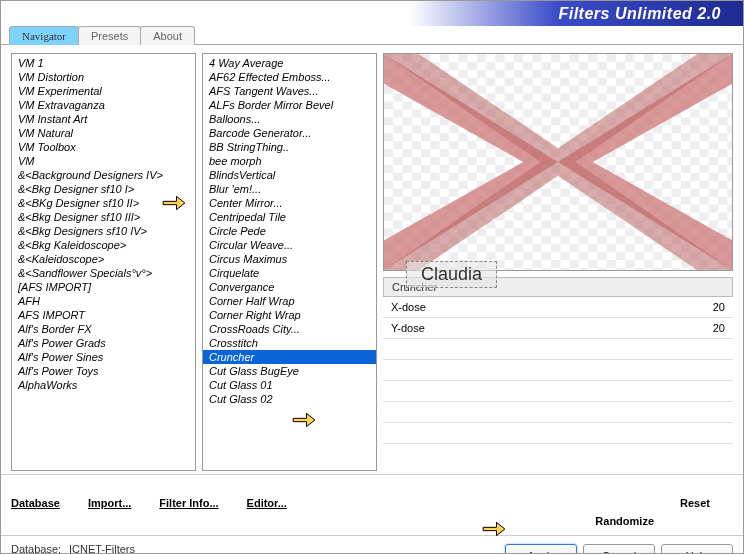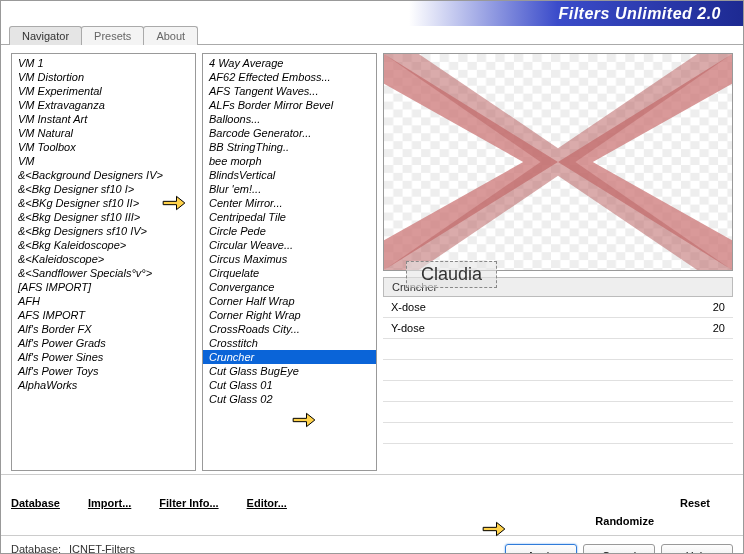--- a/index.html
+++ b/index.html
@@ -1,21 +1,21 @@
 <!DOCTYPE html>
 <html><head>
 <meta charset="utf-8">
 <style>
 *{box-sizing:border-box;margin:0;padding:0;font-family:"Segoe UI",Tahoma,sans-serif;font-size:11px;}
 body{background:#fff;width:744px;height:554px;overflow:hidden;position:relative;border:1px solid #999;}
 .title-bar{height:26px;background:linear-gradient(90deg,#fff 0%,#fff 55%,#3b4cca 75%,#1d2a92 100%);display:flex;align-items:center;justify-content:flex-end;padding-right:22px;border-bottom:1px solid #ccc;}
 .title-bar span{font-style:italic;font-weight:bold;font-size:16px;color:#fff;letter-spacing:.5px;text-align:center;}
 .tabs{display:flex;padding-left:8px;margin-top:-1px;background:#fff;}
 .tab{padding:3px 12px;border:1px solid #aaa;border-bottom:none;background:#fff;border-radius:3px 3px 0 0;margin-right:-1px;cursor:pointer;color:#333;}
-.tab.active{position:relative;z-index:2;background:#e5e5e5;}
+.tab.active{position:relative;z-index:2;background:#7dd3fc;font-family:Liberation Serif, serif;}
 .tab:not(.active){background:#f4f4f4;color:#666;}
 .main{display:flex;height:430px;border-top:1px solid #aaa;margin-top:-1px;padding:8px 10px 4px 10px;gap:6px;}
 .listbox{flex:0 0 185px;border:1px solid #999;height:418px;overflow-y:scroll;background:#fff;padding:2px 0;}
 .listbox.right{flex:0 0 175px;}
 .li{padding:1px 6px;white-space:nowrap;cursor:pointer;color:#000;font-style:italic;}
 .li.sel{background:#0a64d8;color:#fff;}
 .preview-col{flex:1;display:flex;flex-direction:column;gap:6px;}
 .preview{height:218px;border:1px solid #999;background:#fff;position:relative;overflow:hidden;}
 .preview svg{width:100%;height:100%;}
 .params{border-top:none;}

